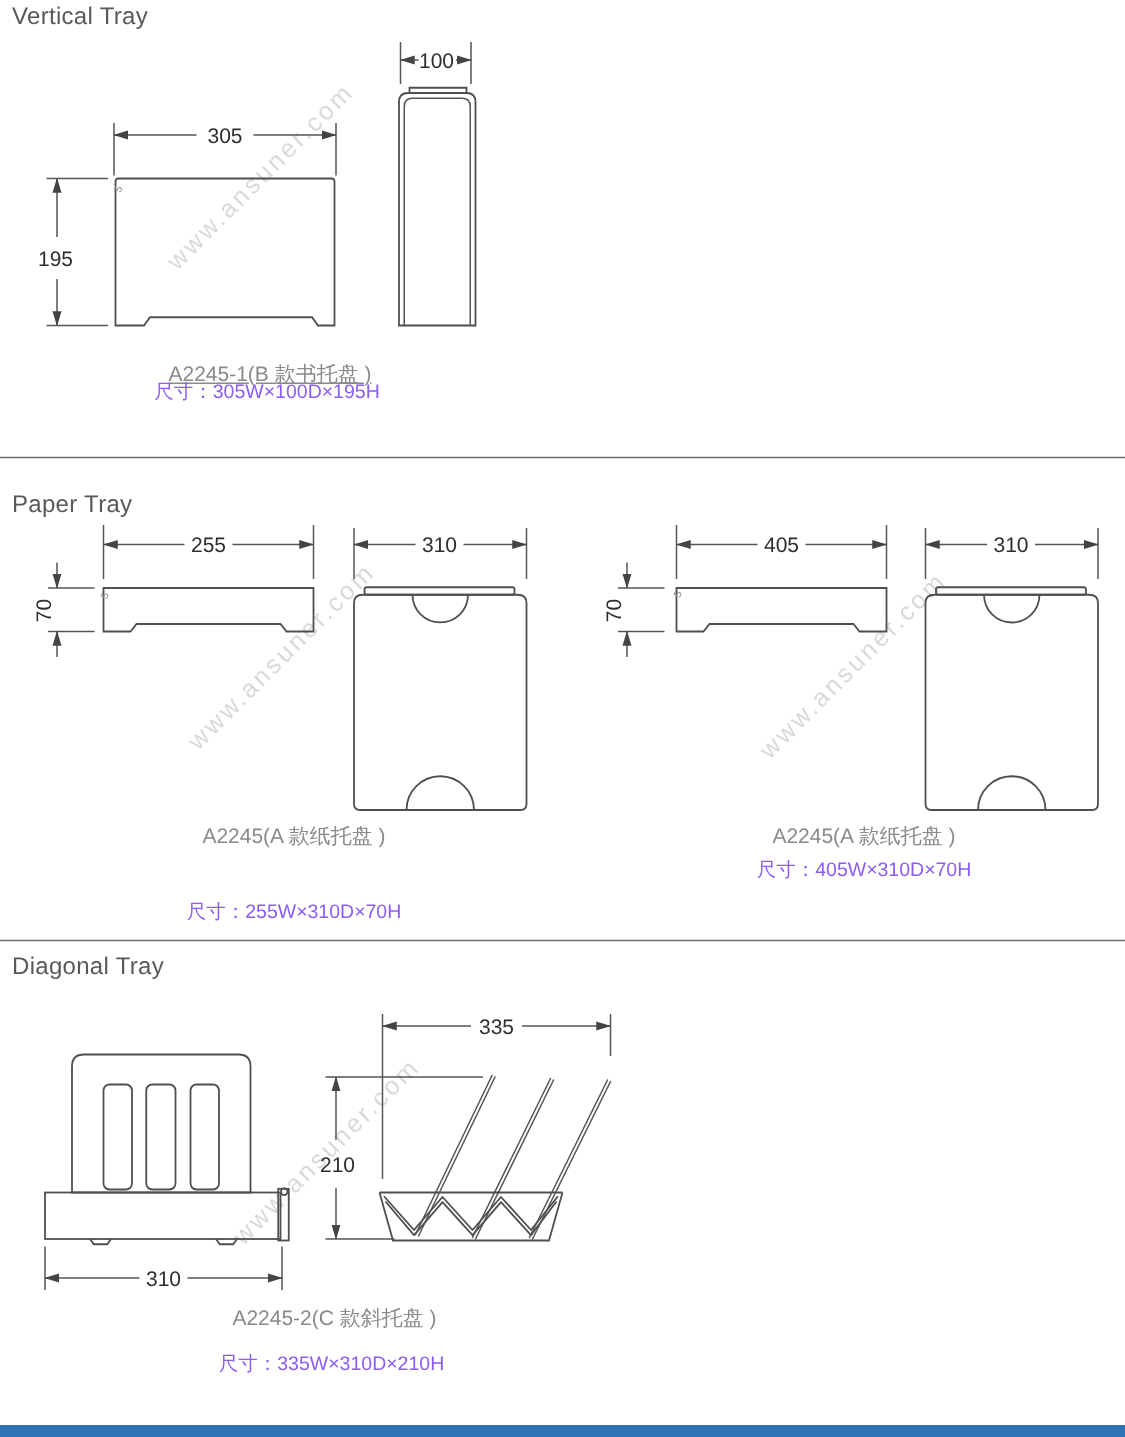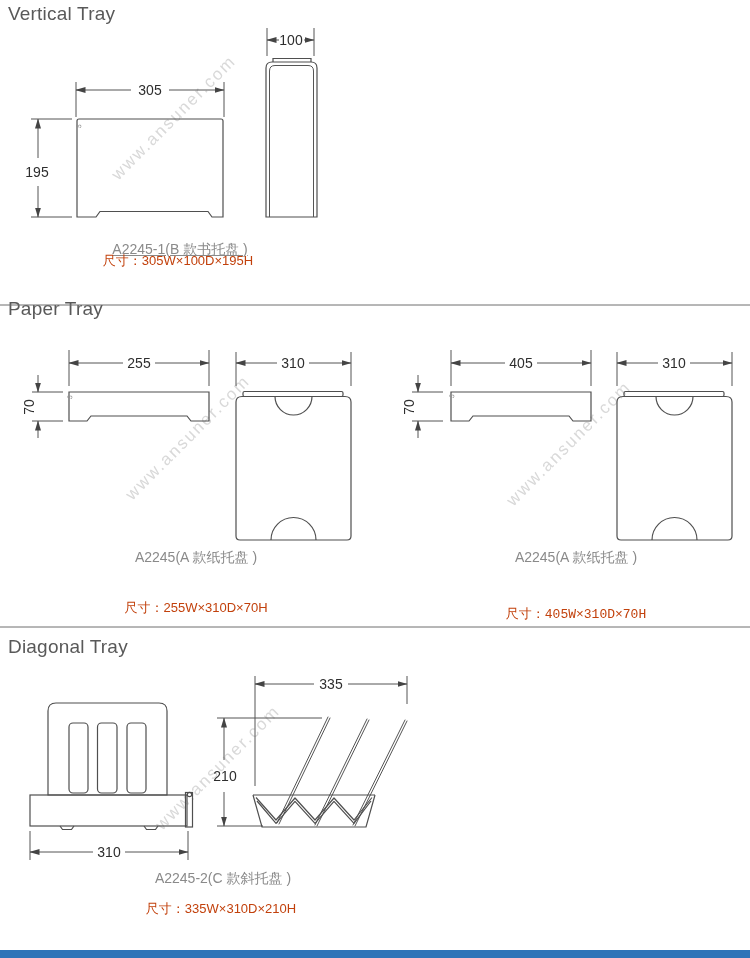--- a/index.html
+++ b/index.html
@@ -1,21 +1,21 @@
 <!DOCTYPE html>
 <html><head>
 <meta charset="utf-8">
 <style>
   html,body{margin:0;padding:0;}
   body{width:750px;height:958px;position:relative;background:#ffffff;
        font-family:"Liberation Sans","DejaVu Sans",sans-serif;overflow:hidden;}
   .stage{position:absolute;left:0;top:0;width:750px;height:958px;}
-  .section-title{position:absolute;left:8px;font-size:19px;color:#595959;letter-spacing:0.2px;}
+  .section-title{position:absolute;left:8px;font-size:16px;color:#595959;letter-spacing:0.2px;}
   .model-label{position:absolute;transform:translateX(-50%);font-size:14px;color:#8a8a8a;white-space:nowrap;}
-  .size-label{position:absolute;transform:translateX(-50%);font-size:13px;color:#c2410c;white-space:nowrap;}
+  .size-label{position:absolute;transform:translateX(-50%);font-size:13px;color:#8b5cf6;white-space:nowrap;}
   .watermark{position:absolute;transform:translate(-50%,-50%) rotate(-45deg);
              font-size:17px;letter-spacing:2px;color:#d9d9d9;white-space:nowrap;pointer-events:none;}
   .footer-bar{position:absolute;left:0;top:950px;width:750px;height:8px;background:#2e74b8;}
   svg{position:absolute;left:0;top:0;}
   svg .ln{stroke:#4f4f4f;stroke-width:1.2;fill:none;}
   svg .thin{stroke:#555555;stroke-width:1;fill:none;}
   svg .dimtxt{font-family:"Liberation Sans","DejaVu Sans",sans-serif;font-size:14px;fill:#2e2e2e;text-anchor:middle;}
   svg .notetxt{font-family:"Liberation Sans","DejaVu Sans",sans-serif;font-size:7px;fill:#8d8d8d;text-anchor:middle;}
   svg .divider{stroke:#6f6f6f;stroke-width:1;}
 </style>
@@ -23,21 +23,21 @@
 <body>
 
 <div class="stage">
 
   <div class="watermark" style="left:174px;top:118px;">www.ansuner.com</div>
   <div class="watermark" style="left:188px;top:438px;">www.ansuner.com</div>
   <div class="watermark" style="left:569px;top:444px;">www.ansuner.com</div>
   <div class="watermark" style="left:218px;top:768px;">www.ansuner.com</div>
 
   <div class="section-title" style="top:3px;">Vertical Tray</div>
-  <div class="section-title" style="top:298px;">Paper Tray</div>
+  <div class="section-title" style="top:328px;">Paper Tray</div>
   <div class="section-title" style="top:636px;">Diagonal Tray</div>
 
   <svg width="750" height="958" viewBox="0 0 750 958">
     <defs>
       <marker id="ar" viewBox="0 0 10 8" refX="9.5" refY="4" markerWidth="10" markerHeight="8" markerUnits="userSpaceOnUse" orient="auto">
         <path d="M0,1 L10,4 L0,7 Z" fill="#444"></path>
       </marker>
     </defs>
 
     <line class="divider" x1="0" y1="305" x2="750" y2="305"></line>
@@ -180,19 +180,19 @@
     </g>
   </svg>
 
   <div class="model-label" style="left:180px;top:241px;text-decoration:underline;">A2245-1(B 款书托盘 )</div>
   <div class="size-label" style="left:178px;top:252px;">尺寸：305W×100D×195H</div>
 
   <div class="model-label" style="left:196px;top:549px;">A2245(A 款纸托盘 )</div>
   <div class="size-label" style="left:196px;top:571px;margin-top:28px;">尺寸：255W×310D×70H</div>
 
   <div class="model-label" style="left:576px;top:549px;">A2245(A 款纸托盘 )</div>
-  <div class="size-label" style="left:576px;top:605px;font-family:Liberation Mono, monospace;">尺寸：405W×310D×70H</div>
+  <div class="size-label" style="left:576px;top:571px;">尺寸：405W×310D×70H</div>
 
   <div class="model-label" style="left:223px;top:870px;">A2245-2(C 款斜托盘 )</div>
   <div class="size-label" style="left:221px;top:900px;">尺寸：335W×310D×210H</div>
 
   <div class="footer-bar"></div>
 </div>
 
 </body></html>

